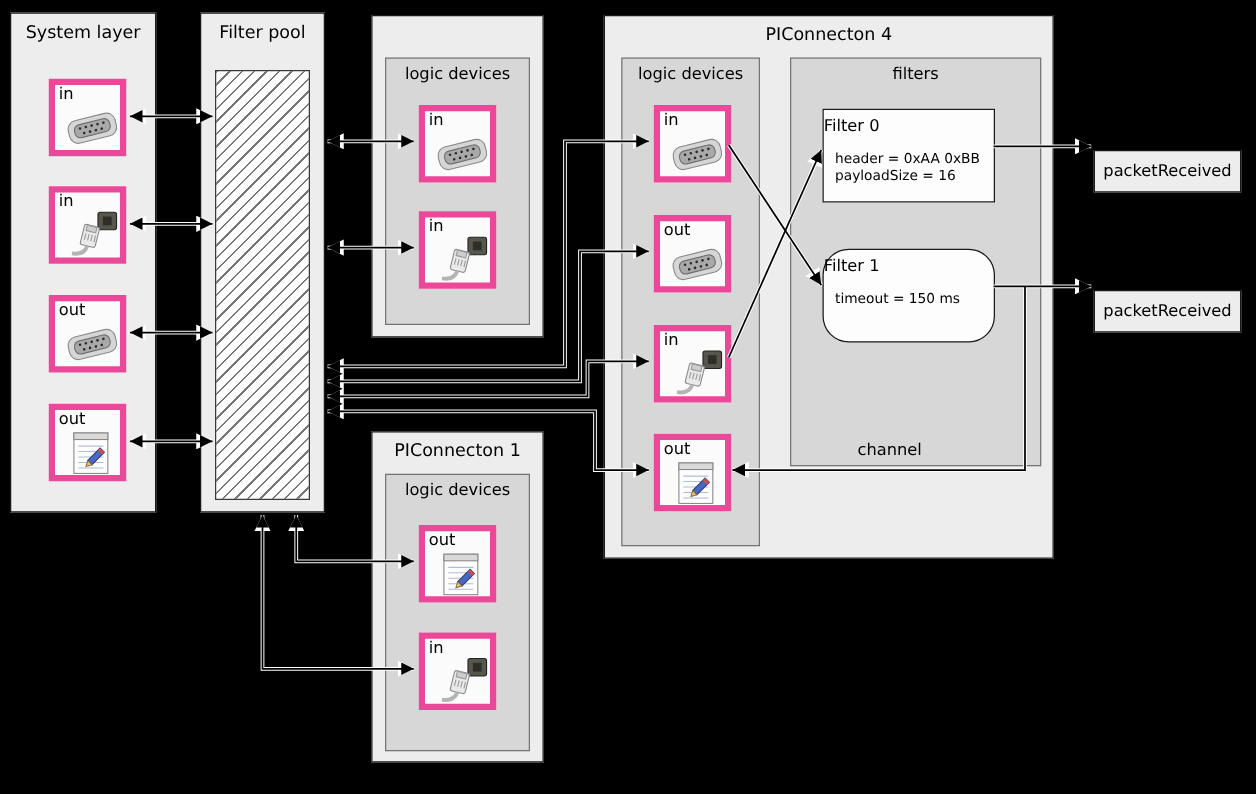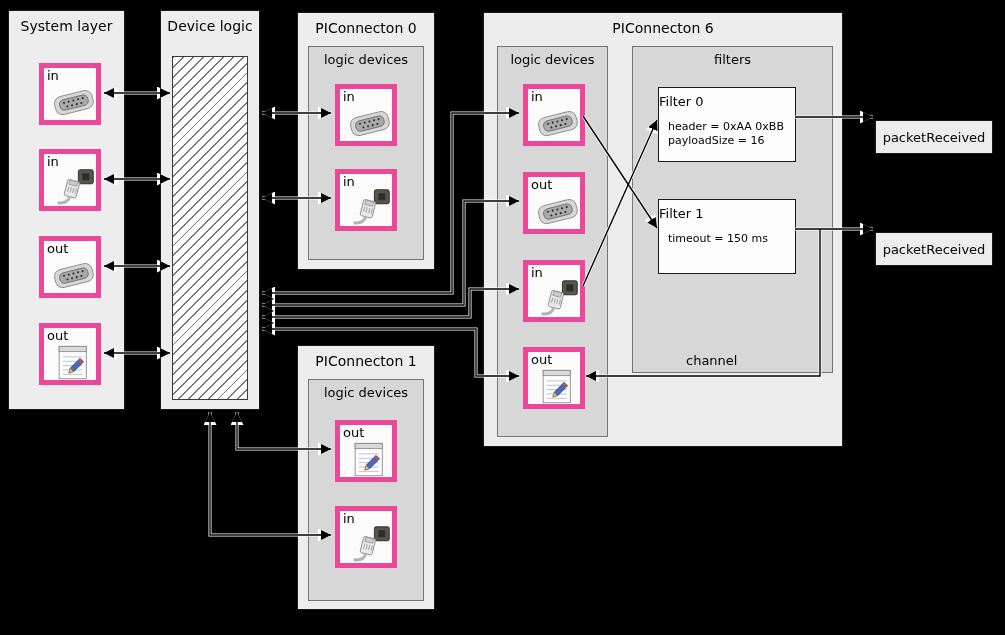--- a/index.html
+++ b/index.html
@@ -153,26 +153,25 @@
             <g transform="rotate(-45 26 28)">
               <rect x="20" y="25" width="16" height="5.5" fill="#4a68c0" stroke="#2c3e7a"></rect>
               <path d="M20 25 l-5 2.75 5 2.75 z" fill="#e8c37a" stroke="#8a6f3a"></path>
               <rect x="33" y="25" width="3" height="5.5" fill="#c94f4f"></rect>
             </g>
           </svg></span>
     </div>
   </div>
 
   <div class="panel" style="left:160px;top:10px;width:100px;height:400px;">
-    <div class="panel-title">Device logic</div>
+    <div class="panel-title">Filter pool</div>
     <div class="hatch" style="left:11px;top:45px;width:76px;height:344px;"></div>
   </div>
 
   <div class="panel" style="left:297px;top:12px;width:138px;height:258px;">
-    <div class="panel-title">PIConnecton 0</div>
     <div class="group" style="left:10px;top:33px;width:116px;height:214px;">
       <div class="group-title">logic devices</div>
       <div class="device" style="left:26px;top:37px;">
         <span class="dev-label">in</span>
         <span class="icon"><svg viewBox="0 0 48 48" width="46" height="42">
               <g transform="rotate(-14 24 24)">
                 <rect x="2" y="13" width="44" height="21" rx="8" fill="#d6d6d6" stroke="#8a8a8a"></rect>
                 <rect x="7.5" y="17.5" width="33" height="12" rx="5" fill="#a9a9a9" stroke="#6e6e6e"></rect>
                 <g fill="#2b2b2b">
                   <circle cx="13" cy="21" r="1.2"></circle>
@@ -247,21 +246,21 @@
                   <line x1="25" y1="22" x2="25" y2="28"></line>
                 </g>
                 <path d="M20 33 q-1 9 -12 10" stroke="#b4b4b4" stroke-width="3.5" fill="none"></path>
               </g>
             </svg></span>
       </div>
     </div>
   </div>
 
   <div class="panel" style="left:483px;top:12px;width:360px;height:435px;">
-    <div class="panel-title">PIConnecton 6</div>
+    <div class="panel-title">PIConnecton 4</div>
 
     <div class="group" style="left:13px;top:33px;width:111px;height:391px;">
       <div class="group-title">logic devices</div>
       <div class="device" style="left:25px;top:37px;">
         <span class="dev-label">in</span>
         <span class="icon"><svg viewBox="0 0 48 48" width="46" height="42">
               <g transform="rotate(-14 24 24)">
                 <rect x="2" y="13" width="44" height="21" rx="8" fill="#d6d6d6" stroke="#8a8a8a"></rect>
                 <rect x="7.5" y="17.5" width="33" height="12" rx="5" fill="#a9a9a9" stroke="#6e6e6e"></rect>
                 <g fill="#2b2b2b">
@@ -339,21 +338,21 @@
 
     <div class="group" style="left:148px;top:33px;width:201px;height:327px;">
       <div class="group-title">filters</div>
       <div class="filter-box" style="left:25px;top:40px;">
         <div class="filter-title">Filter 0</div>
         <div class="filter-params">
           <div class="filter-param">header = 0xAA 0xBB</div>
           <div class="filter-param">payloadSize = 16</div>
         </div>
       </div>
-      <div class="filter-box" style="left:25px;top:152px;">
+      <div class="filter-box" style="left:25px;top:152px;border-radius:21px;">
         <div class="filter-title">Filter 1</div>
         <div class="filter-params">
           <div class="filter-param">timeout = 150 ms</div>
         </div>
       </div>
     </div>
   </div>
 
   <div class="floating-label" style="left:686px;top:353px;">channel</div>
 

